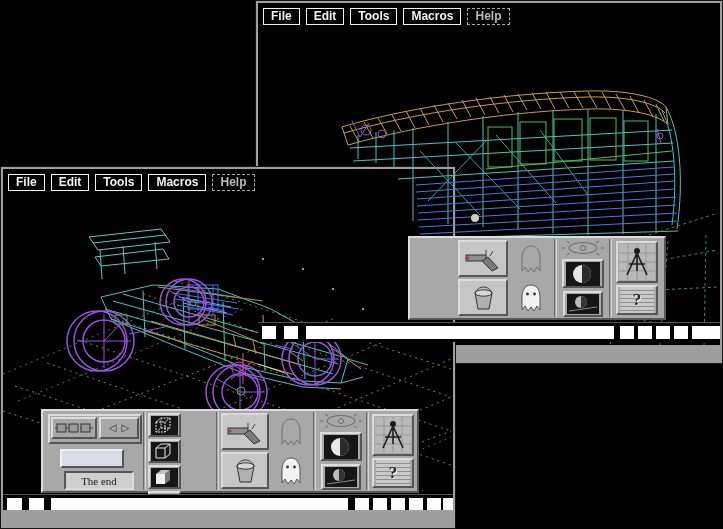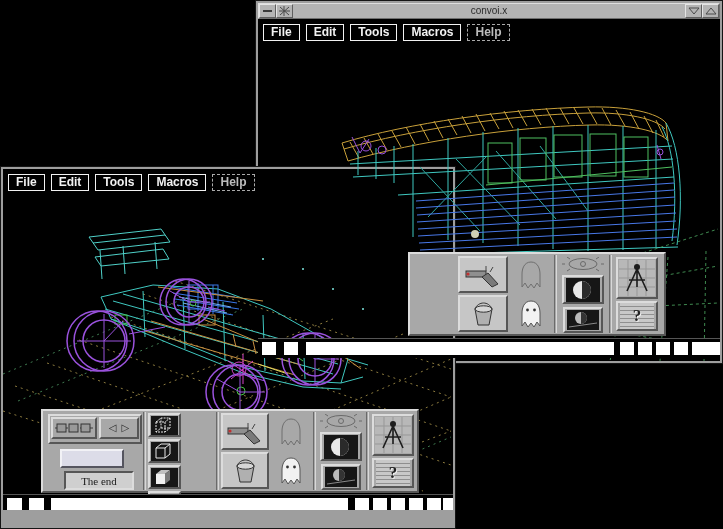--- a/index.html
+++ b/index.html
@@ -37,41 +37,20 @@
            display:flex;align-items:center;justify-content:center;}
   .gauge{background:#dcdce8;border:2px solid;border-color:#f2f2f6 #55555f #55555f #f2f2f6;}
   .arrow-glyph{font-size:10px;color:#2a2a2a;line-height:10px;}
 </style>
 </head>
 <body>
 
 <div id="stage">
 
   <div class="window" style="left:255px;top:0;width:468px;height:364px;">
-    <div class="titlebar">
-      <div class="tbtn">
-        <div style="width:9px;height:2px;background:#3a3a3a;"></div>
-      </div>
-      <div class="tbtn">
-        <svg width="11" height="10">
-          <path d="M1,1 L10,9 M10,1 L1,9 M5,0 L5,10 M0,5 L11,5" stroke="#4a4a4a" stroke-width="1" fill="none"></path>
-        </svg>
-      </div>
-      <div class="title">convoi.x</div>
-      <div class="tbtn">
-        <svg width="12" height="10">
-          <polygon points="1,2 11,2 6,8" fill="#b4b4b4" stroke="#4a4a4a"></polygon>
-        </svg>
-      </div>
-      <div class="tbtn">
-        <svg width="12" height="10">
-          <polygon points="1,8 11,8 6,2" fill="#b4b4b4" stroke="#4a4a4a"></polygon>
-        </svg>
-      </div>
-    </div>
     <div class="content" style="height:342px;">
 
       <svg class="art" width="462" height="342" viewBox="0 0 462 342">
         <g stroke="#c8a03a" fill="none" stroke-width="1">
           <path d="M84,124 C150,104 250,90 330,88 C370,87 400,94 408,104"></path>
           <path d="M90,142 C160,122 255,108 332,106 C372,105 402,112 410,122"></path>
           <path d="M86,130 C155,110 252,96 330,94 C368,93 399,100 407,110"></path>
           <path d="M84,124 L90,142 M408,104 L410,122"></path>
           <path d="M92,123 L101,139 M106,119 L115,135 M120,115 L129,131 M134,112 L143,128 M148,108 L157,125 M162,105 L171,122 M176,102 L185,119 M190,100 L199,116 M204,97 L213,114 M218,95 L227,112 M232,94 L241,110 M246,92 L255,109 M260,91 L269,107 M274,90 L283,106 M288,89 L297,106 M302,89 L311,105 M316,89 L325,105 M330,89 L339,105 M344,89 L353,106 M358,91 L367,107 M372,93 L381,110 M386,97 L395,114 M398,101 L406,118"></path>
         </g>

